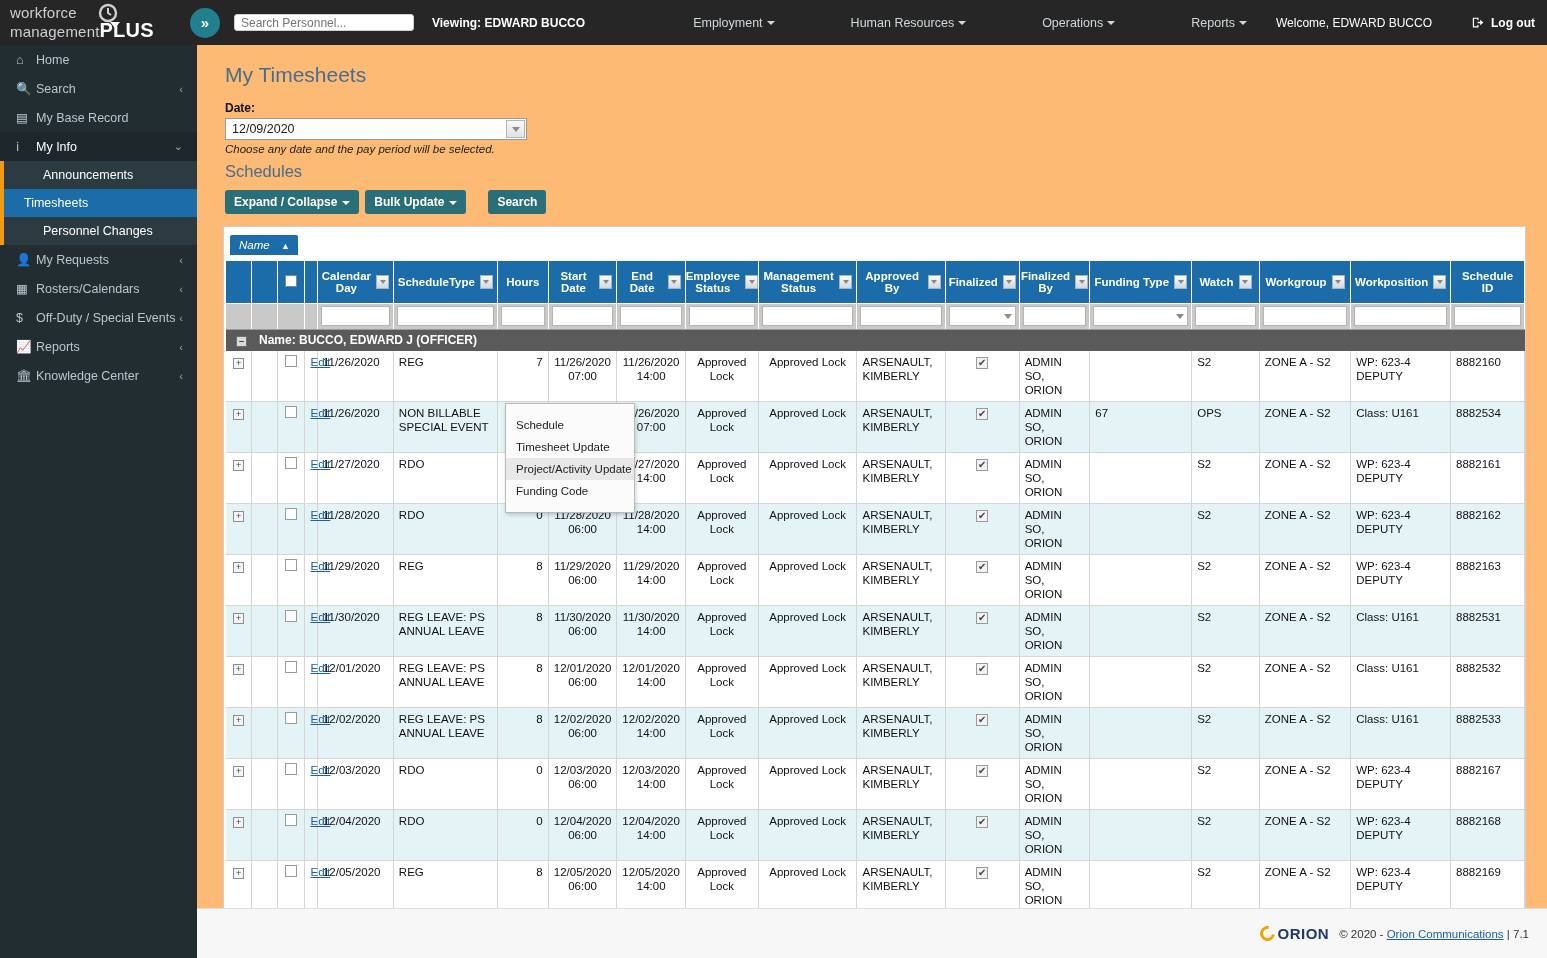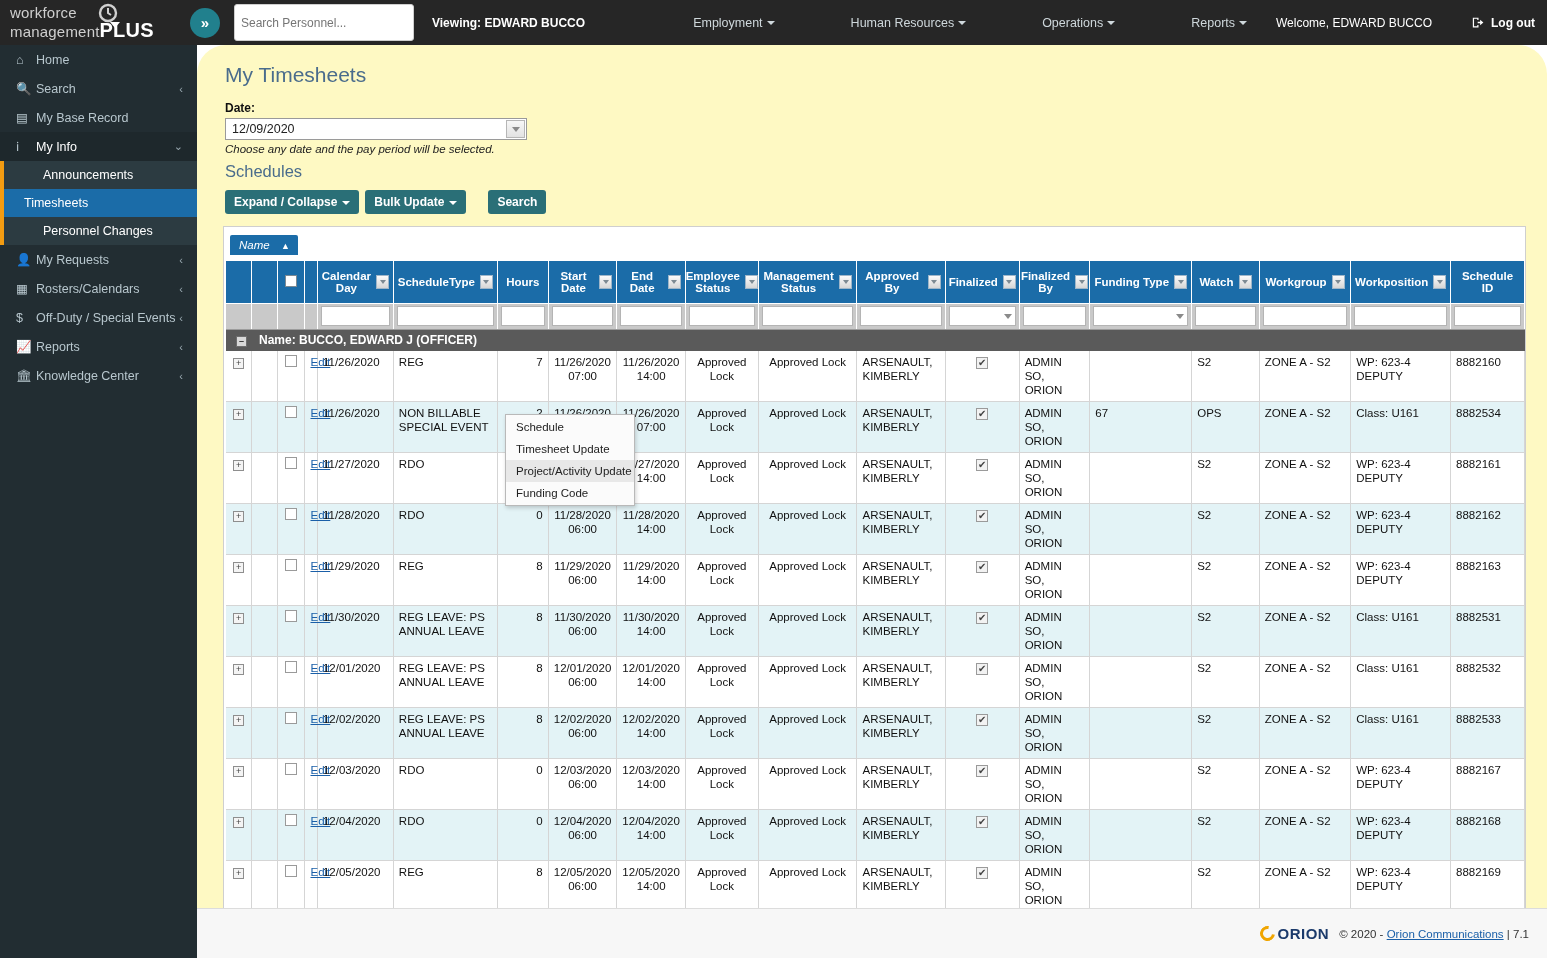--- a/index.html
+++ b/index.html
@@ -30,21 +30,21 @@
     position: absolute; left: 96px; top: 3px; width: 30px; height: 26px;
   }
   .toggle-btn {
     width: 30px; height: 30px; border-radius: 50%;
     background: #21808d; color: #fff; display: flex;
     align-items: center; justify-content: center;
     font-size: 15px; margin-left: 4px; cursor: pointer;
     font-weight: bold;
   }
   #search-personnel {
-    margin-left: 14px; width: 180px; height: 37px;
+    margin-left: 14px; width: 180px; height: 17px;
     border: 1px solid #cfcfcf; background: #fff; border-radius: 3px;
     font-size: 12px; padding: 2px 6px; color: #333;
     font-family: "Liberation Sans", sans-serif;
   }
   .viewing {
     margin-left: 18px; color: #ffffff; font-size: 12px; font-weight: bold;
     white-space: nowrap;
   }
   .topnav { display: flex; align-items: center; margin-left: 70px; }
   .topnav-item {
@@ -85,23 +85,22 @@
   }
   .side-sub {
     height: 28px; display: flex; align-items: center;
     padding-left: 43px; font-size: 12.5px; color: #ffffff; cursor: pointer;
   }
   .side-sub.selected { background: #1b6ca8; padding-left: 24px; }
 
   
   #main {
     position: absolute; left: 197px; top: 45px;
-    width: 1350px; height: 913px; background: #fef9c3;
+    width: 1350px; height: 913px; background: #fdba74;
     overflow: hidden;
-    border-radius: 29px;
   }
   #page-title {
     font-size: 21px; color: #4a6c8c; margin: 18px 0 0 28px; font-weight: normal;
   }
   .form-lbl { font-size: 12px; font-weight: bold; color: #111; margin: 14px 0 3px 28px; }
   .date-box {
     margin-left: 28px; width: 302px; height: 22px; background: #fff;
     border: 1px solid #9a9a9a; display: flex; align-items: center;
     font-size: 12.5px; color: #222; padding-left: 6px; position: relative;
     cursor: text;
@@ -202,23 +201,23 @@
     width: 12px; height: 12px; border: 1px solid #9a9a9a;
     background:#f2f2f2; display:inline-flex; align-items:center; justify-content:center;
     color:#444; font-size:10px; line-height:10px;
   }
   a.edit { color: #1a5fa8; text-decoration: underline; cursor:pointer; font-size:11.5px; }
   .ctr { text-align: center; }
   .rt { text-align: right; }
 
   
   #ctx-menu {
-    position: absolute; left: 308px; top: 369px; width: 130px;
+    position: absolute; left: 308px; top: 358px; width: 130px;
     background: #fbfbfb; border: 1px solid #b9b9b9; z-index: 50;
-    box-shadow: 1px 2px 4px rgba(0,0,0,.18); padding: 1px 0;
+    box-shadow: 1px 2px 4px rgba(0,0,0,.18); padding: 10px 0;
   }
   .ctx-item {
     padding: 5px 10px; font-size: 11.5px; color: #222; cursor: pointer;
     white-space: nowrap;
   }
   .ctx-item.hl { background: #e8e8e8; }
 
   
   #footer {
     position: absolute; left: 197px; bottom: 0; width: 1350px; height: 50px;

